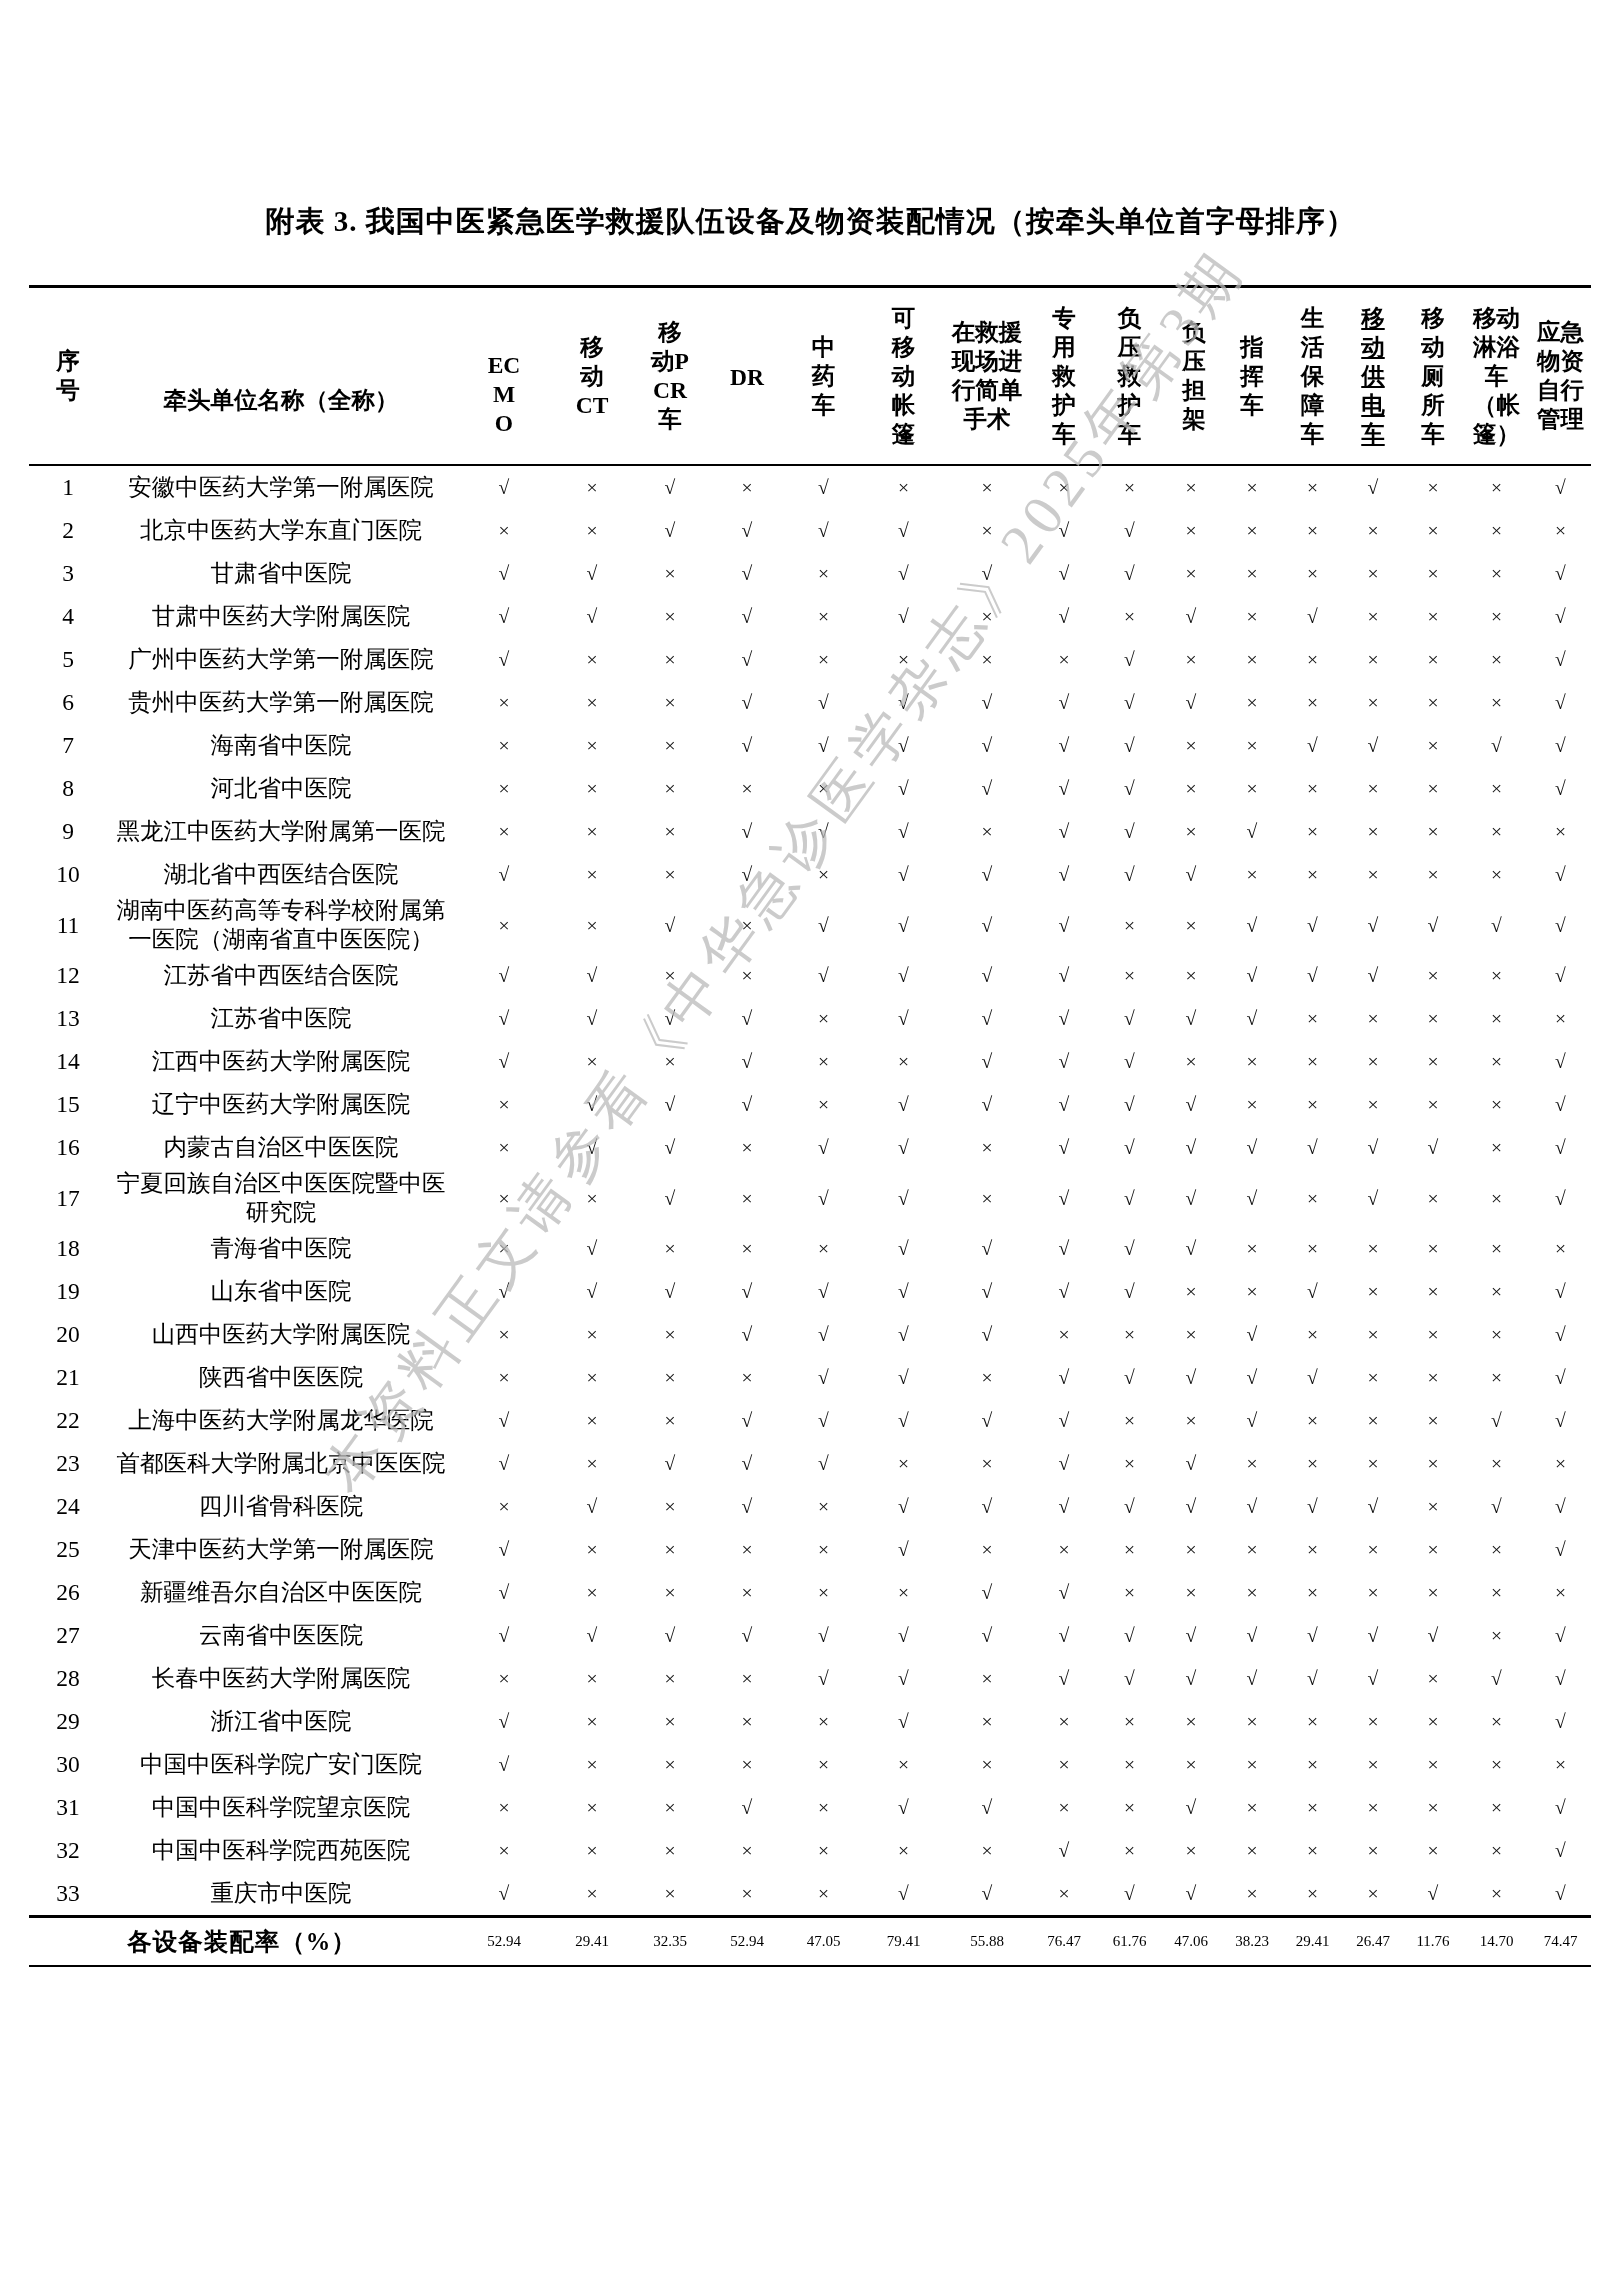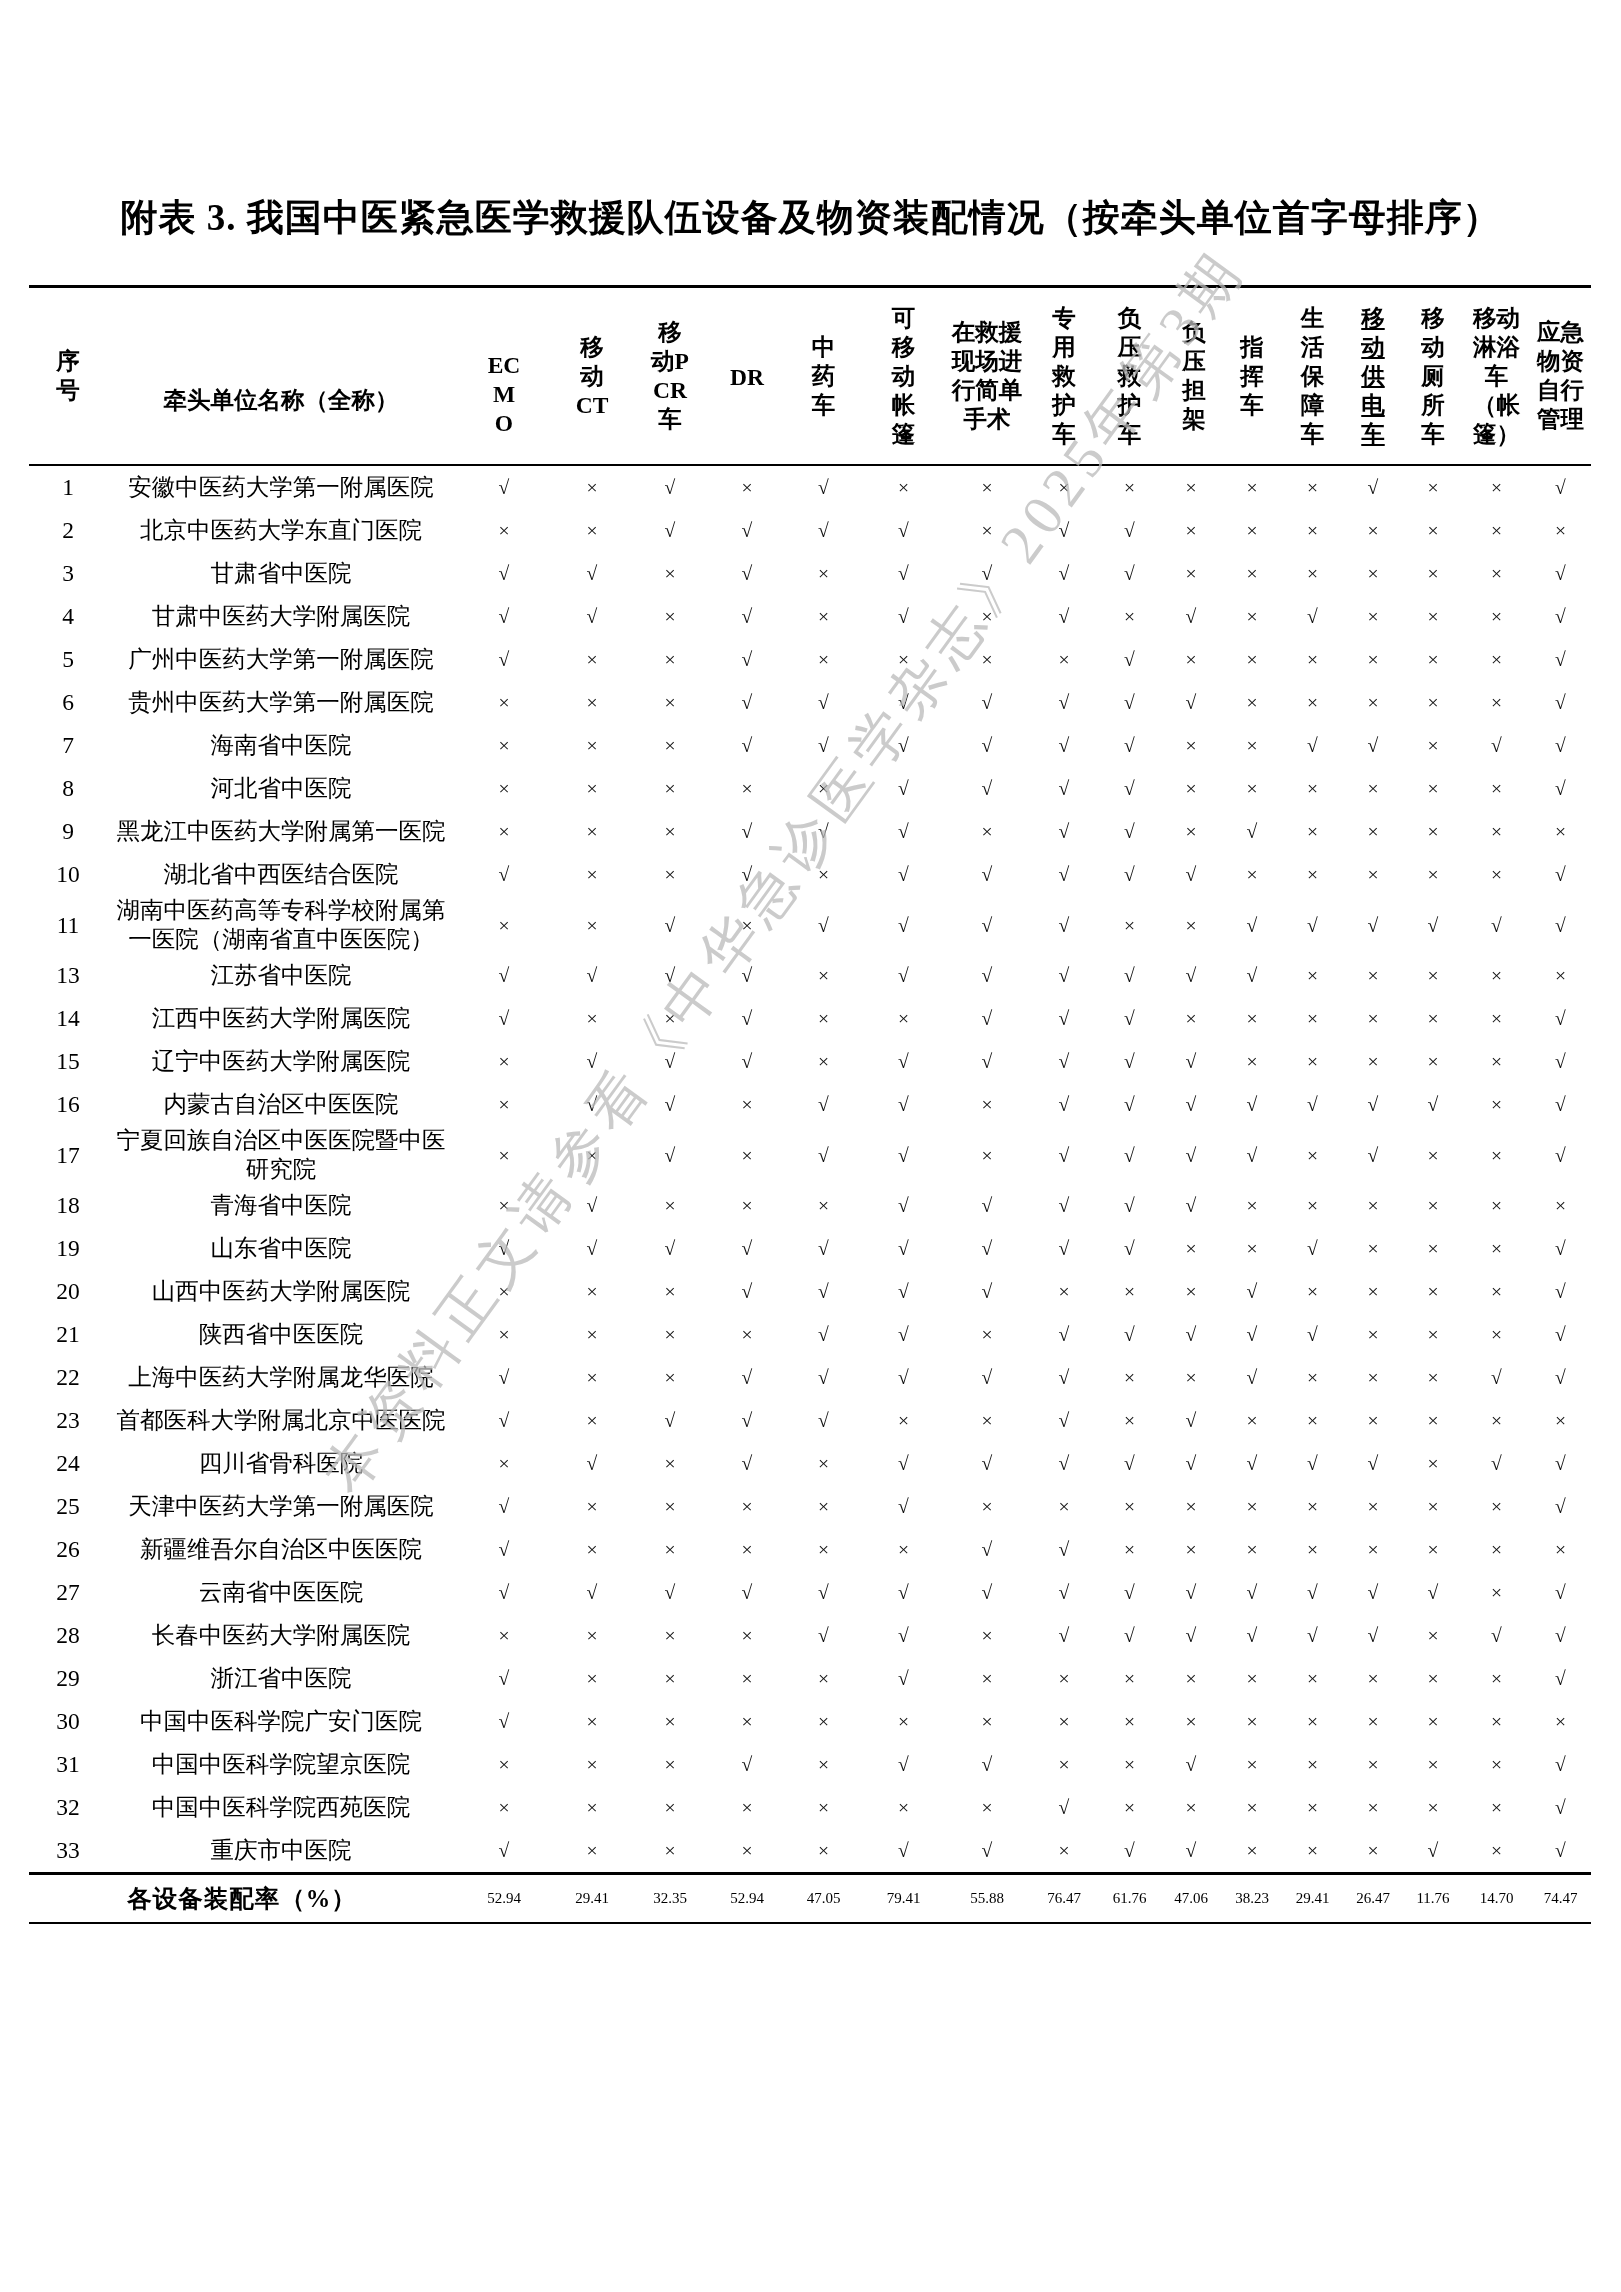--- a/index.html
+++ b/index.html
@@ -1,22 +1,22 @@
 <!DOCTYPE html>
 <html><head>
 <meta charset="utf-8">
 <style>
   html,body{margin:0;padding:0;}
   body{
     width:1621px;height:2293px;position:relative;background:#ffffff;
     font-family:"Liberation Serif","DejaVu Serif",serif;color:#000;overflow:hidden;
   }
   .page-title{
-    position:absolute;top:193px;left:0;width:100%;text-align:center;
-    font-size:37px;font-weight:bold;letter-spacing:1px;
+    position:absolute;top:202px;left:0;width:100%;text-align:center;
+    font-size:29px;font-weight:bold;letter-spacing:1px;
   }
   .watermark{
     position:absolute;left:784px;top:872px;
     transform:translate(-50%,-50%) rotate(-54deg);
     transform-origin:center center;
     font-size:57px;letter-spacing:6.9px;white-space:nowrap;
     color:rgba(185,185,185,0.75);z-index:5;pointer-events:none;font-weight:normal;
   }
   table.equip{
     position:absolute;top:285px;left:29px;width:1562px;
@@ -297,20 +297,40 @@
         <td class="mark-cell">×</td>
         <td class="mark-cell">×</td>
         <td class="mark-cell">√</td>
         <td class="mark-cell">√</td>
         <td class="mark-cell">√</td>
         <td class="mark-cell">√</td>
         <td class="mark-cell">√</td>
         <td class="mark-cell">√</td>
       </tr>
       <tr>
+        <td class="no-cell">12</td>
+        <td class="unit-cell">江苏省中西医结合医院</td>
+        <td class="mark-cell">√</td>
+        <td class="mark-cell">√</td>
+        <td class="mark-cell">×</td>
+        <td class="mark-cell">×</td>
+        <td class="mark-cell">√</td>
+        <td class="mark-cell">√</td>
+        <td class="mark-cell">√</td>
+        <td class="mark-cell">√</td>
+        <td class="mark-cell">×</td>
+        <td class="mark-cell">×</td>
+        <td class="mark-cell">√</td>
+        <td class="mark-cell">√</td>
+        <td class="mark-cell">√</td>
+        <td class="mark-cell">×</td>
+        <td class="mark-cell">×</td>
+        <td class="mark-cell">√</td>
+      </tr>
+      <tr>
         <td class="no-cell">13</td>
         <td class="unit-cell">江苏省中医院</td>
         <td class="mark-cell">√</td>
         <td class="mark-cell">√</td>
         <td class="mark-cell">√</td>
         <td class="mark-cell">√</td>
         <td class="mark-cell">×</td>
         <td class="mark-cell">√</td>
         <td class="mark-cell">√</td>
         <td class="mark-cell">√</td>

